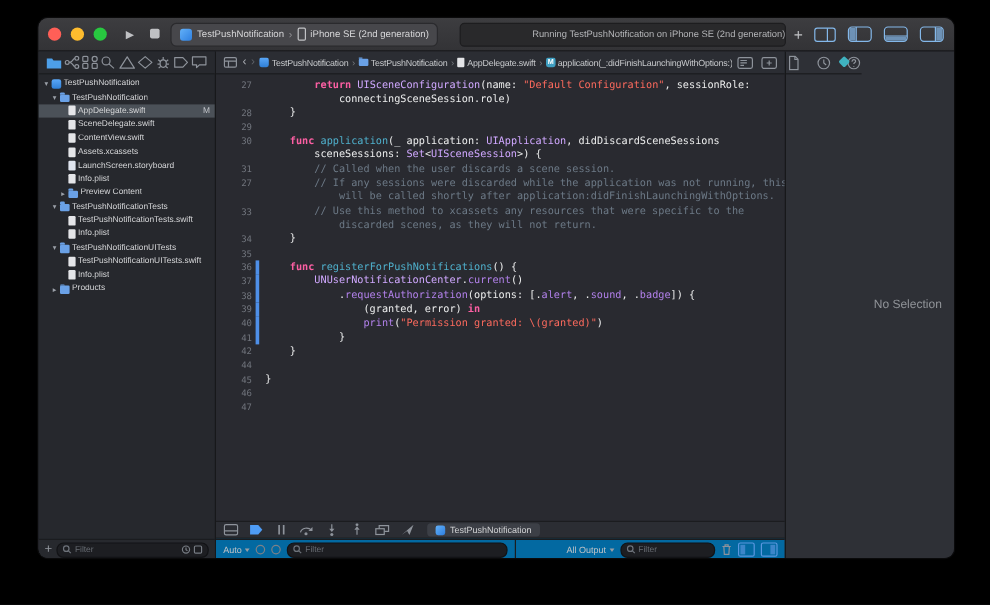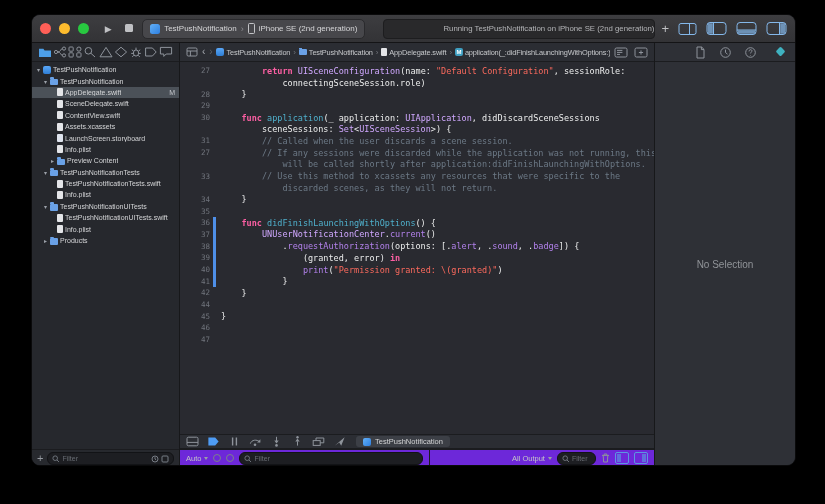--- a/index.html
+++ b/index.html
@@ -86,32 +86,32 @@
   
   .debug-toolbar{height:13px;background:#2b2d33;border-top:1px solid #1b1c1f;border-bottom:1px solid #1b1c1f;
                  display:flex;align-items:center;padding:0 6px;}
   .dbg-icons{display:inline-flex;align-items:center;gap:8px;}
   .dbg-btn{display:inline-flex;align-items:center;}
   .process-chip{display:inline-flex;align-items:center;gap:4px;background:#3c3f46;border-radius:3px;height:11px;
                 padding:0 7px;color:#d2d3d5;font-size:7.5px;margin-left:10px;white-space:nowrap;}
   .debug-panes{height:49px;display:flex;}
   .vars-pane{width:237px;border-right:1px solid #1b1c1f;flex:none;}
   .console-pane{flex:1;font-family:"DejaVu Sans Mono",monospace;font-size:8.5px;font-weight:bold;color:#fff;padding:4px 6px;}
-  .debug-bars{height:16px;display:flex;border-top:1px solid #1b1c1f;background:#6d28d9;gap:40px;}
+  .debug-bars{height:16px;display:flex;border-top:1px solid #1b1c1f;background:#0369a1;}
   .vars-bar{width:237px;display:flex;align-items:center;gap:5px;padding:0 6px;border-right:1px solid #1b1c1f;flex:none;}
   .console-bar{flex:1;display:flex;align-items:center;gap:5px;padding:0 6px;min-width:0;margin-left:36px;}
   .scope{font-size:7.5px;color:#c3c4c7;display:inline-flex;align-items:center;white-space:nowrap;}
   .dd{width:0;height:0;border-left:2.5px solid transparent;border-right:2.5px solid transparent;border-top:3px solid #9a9ea5;margin-left:3px;display:inline-block;}
   .circle-ic{width:6px;height:6px;border:1px solid #7c8188;border-radius:50%;display:inline-block;flex:none;}
   .pane-toggle{width:12px;height:10px;border:1px solid #5b97e0;border-radius:2px;position:relative;flex:none;}
   .pane-toggle.left::before{content:"";position:absolute;left:1px;top:1px;bottom:1px;width:4px;background:#5b97e0;opacity:.65;}
   .pane-toggle.right::before{content:"";position:absolute;right:1px;top:1px;bottom:1px;width:4px;background:#5b97e0;opacity:.65;}
   .grow{flex:1;}
   
-  .inspector{width:140px;background:#2e3036;border-left:1px solid #17181a;display:flex;flex-direction:column;flex:none;}
+  .inspector{width:140px;background:#2e3036;border-left:1px solid #17181a;display:flex;flex-direction:row;flex:none;}
   .insp-strip{height:18px;border-bottom:1px solid #1b1c1f;display:flex;align-items:center;justify-content:center;gap:12px;position:relative;}
   .insp-tab{display:inline-flex;align-items:center;}
   .diamond{width:7px;height:7px;background:#3fb2c0;transform:rotate(45deg);border-radius:1.5px;position:absolute;right:11px;top:5px;}
   .insp-body{flex:1;display:flex;align-items:center;justify-content:center;color:#919499;font-size:10px;}
 </style>
 </head>
 <body>
 
 <div class="window">
   <div class="titlebar">
@@ -432,21 +432,21 @@
             <span class="ltext"><span class="c-p">    }</span></span>
           </div>
           <div class="code-row">
             <span class="lnum">35</span>
             <span class="chbar"></span>
             <span class="ltext"></span>
           </div>
           <div class="code-row">
             <span class="lnum">36</span>
             <span class="chbar on"></span>
-            <span class="ltext"><span class="c-p">    </span><span class="c-k">func</span><span class="c-p"> </span><span class="c-d">didFinishLaunchingWithOptions</span><span class="c-p">() {</span></span>
+            <span class="ltext"><span class="c-p">    </span><span class="c-k">func</span><span class="c-p"> </span><span class="c-d">registerForPushNotifications</span><span class="c-p">() {</span></span>
           </div>
           <div class="code-row">
             <span class="lnum">37</span>
             <span class="chbar on"></span>
             <span class="ltext"><span class="c-p">        </span><span class="c-t">UNUserNotificationCenter</span><span class="c-p">.</span><span class="c-f">current</span><span class="c-p">()</span></span>
           </div>
           <div class="code-row">
             <span class="lnum">38</span>
             <span class="chbar on"></span>
             <span class="ltext"><span class="c-p">            .</span><span class="c-f">requestAuthorization</span><span class="c-p">(options: [.</span><span class="c-f">alert</span><span class="c-p">, .</span><span class="c-f">sound</span><span class="c-p">, .</span><span class="c-f">badge</span><span class="c-p">]) {</span></span>

